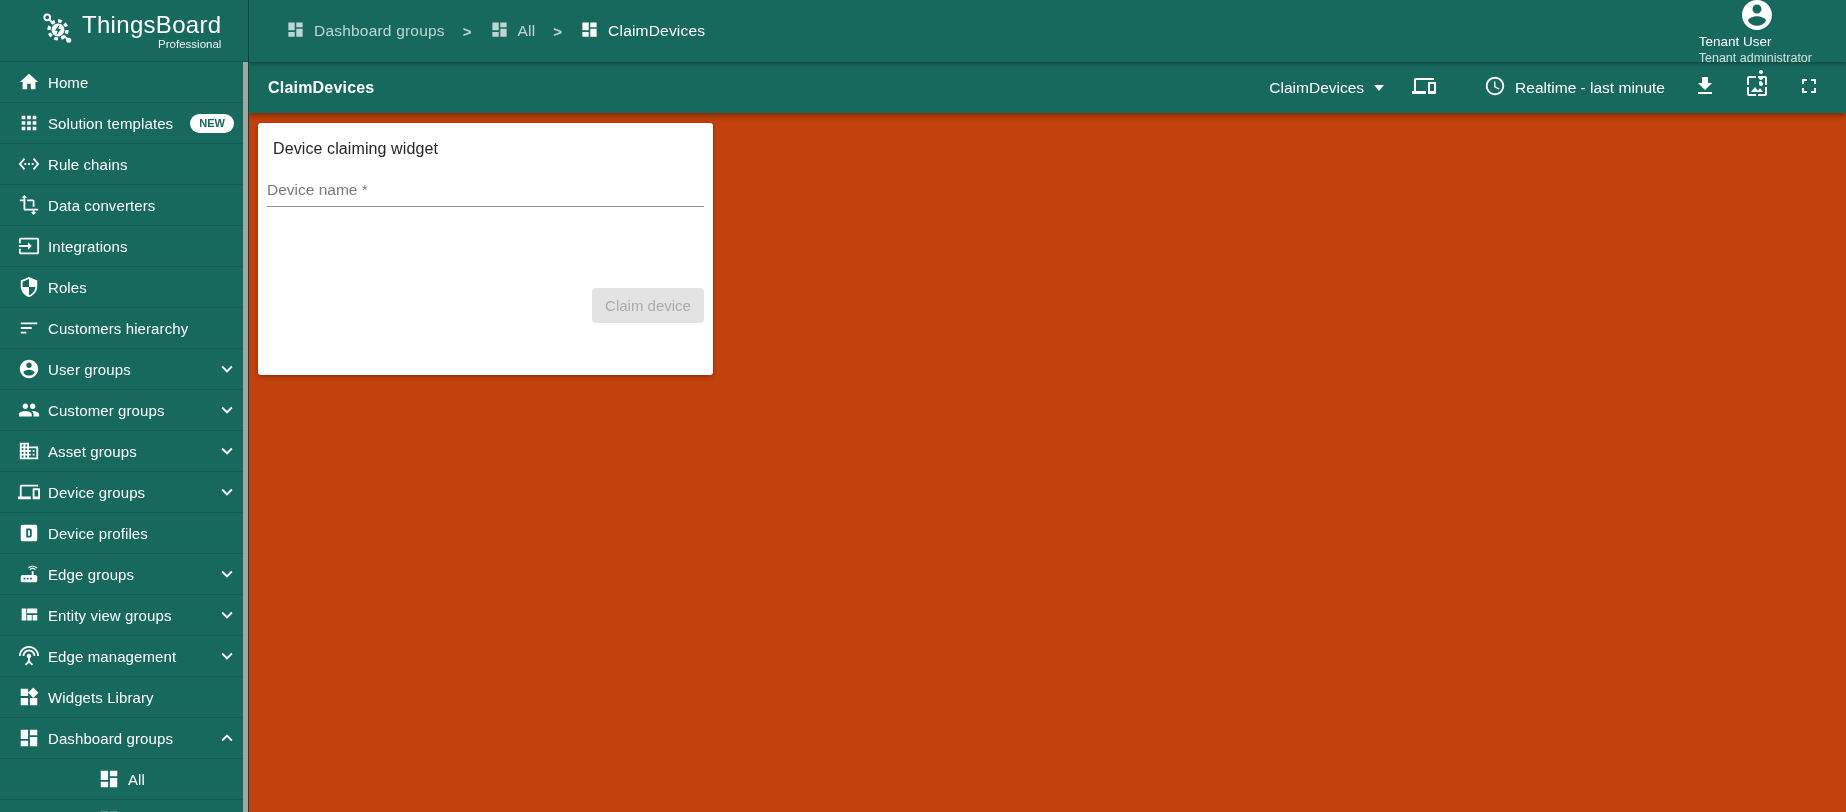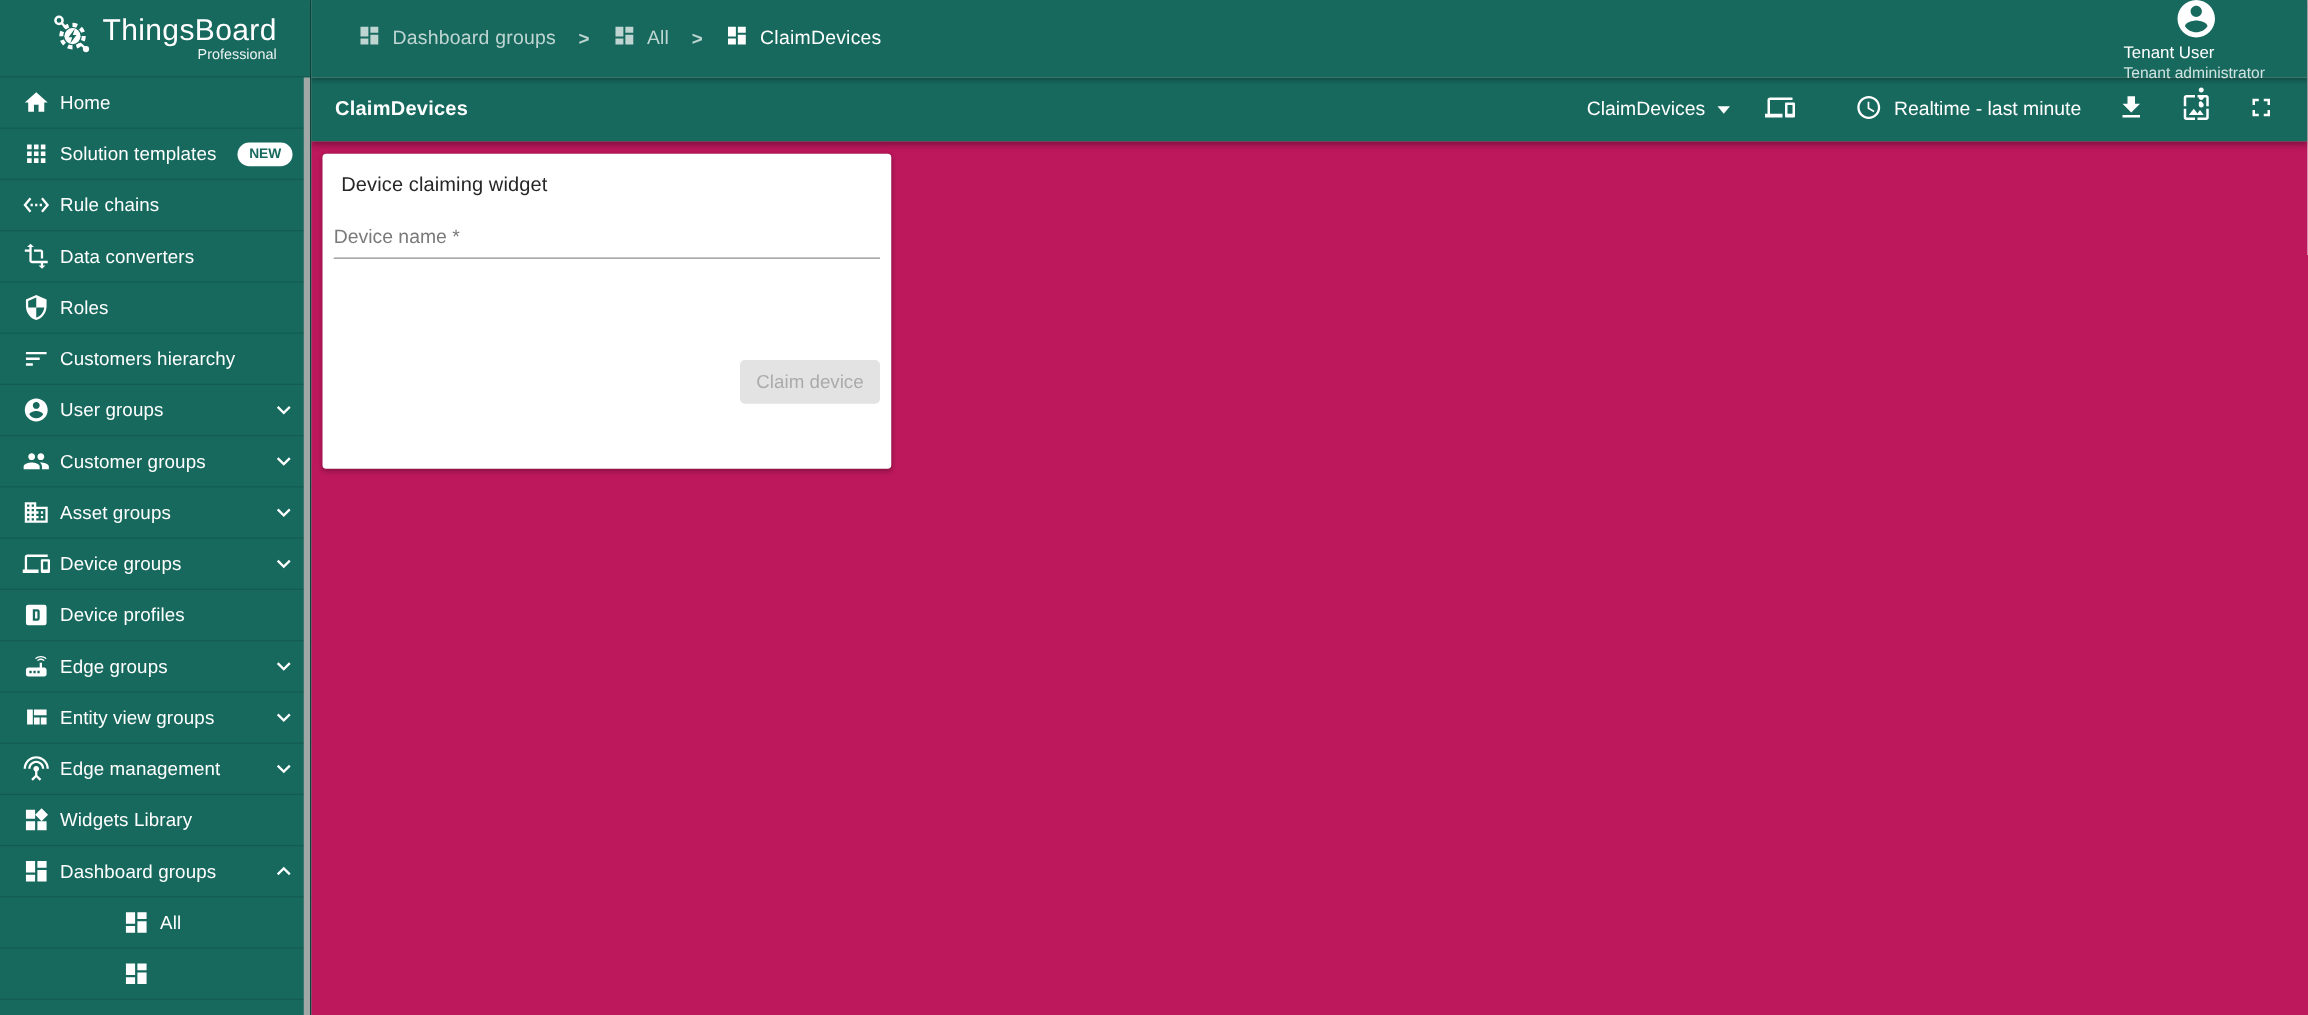--- a/index.html
+++ b/index.html
@@ -70,21 +70,21 @@
   .dash-select-value { font-size:15.5px; }
   .caret-down { width:0; height:0; border-left:5px solid transparent;
     border-right:5px solid transparent; border-top:6px solid #fff; }
   .tw-btn { display:flex; align-items:center; gap:9px; background:none; border:none;
     cursor:pointer; color:#fff; margin-left:20px; }
   .tw-btn svg { width:22px; height:22px; fill:#fff; }
   .tw-label { font-size:15.5px; color:#fff; }
 
   
   .content { position:absolute; left:249px; top:113px; width:1597px; height:699px;
-    background:#be185d; }
+    background:#c2410c; }
   .widget-card { position:absolute; left:9px; top:10px; width:455px; height:252px;
     background:#fff; border-radius:3px;
     box-shadow:0 2px 4px rgba(0,0,0,0.22), 0 0 3px rgba(0,0,0,0.1); }
   .widget-title { position:absolute; left:15px; top:17px; font-size:16px;
     color:#262626; letter-spacing:0.1px; }
   .field { position:absolute; left:9px; width:437px; border-bottom:1px solid #8F8F8F;
     cursor:text; }
   .field-label { font-size:15.5px; color:#7A7A7A; padding-bottom:7px; }
   .field-1 { top:58px; }
   .field-2 { top:122px; }
@@ -146,20 +146,28 @@
         <span class="mi-icon">
             <svg viewBox="0 0 24 24">
               <path d="M22 18v-2H8V4h2L7 1 4 4h2v2H2v2h4v8c0 1.1.9 2 2 2h8v2h-2l3 3 3-3h-2v-2h4zM10 8h6v6h2V8c0-1.1-.9-2-2-2h-6v2z"></path>
             </svg>
           </span>
         <span class="mi-label">Data converters</span>
       </li>
       <li class="mi">
         <span class="mi-icon">
             <svg viewBox="0 0 24 24">
+              <path d="M21 3.01H3c-1.1 0-2 .9-2 2V9h2V4.99h18v14.03H3V15H1v4.01c0 1.1.9 1.98 2 1.98h18c1.1 0 2-.88 2-1.98v-14c0-1.11-.9-2-2-2zM11 16l4-4-4-4v3H1v2h10v3z"></path>
+            </svg>
+          </span>
+        <span class="mi-label">Integrations</span>
+      </li>
+      <li class="mi">
+        <span class="mi-icon">
+            <svg viewBox="0 0 24 24">
               <path d="M12 1 3 5v6c0 5.55 3.84 10.74 9 12 5.16-1.26 9-6.45 9-12V5l-9-4zm0 10.99h7c-.53 4.12-3.28 7.79-7 8.94V12H5V6.3l7-3.11v8.8z"></path>
             </svg>
           </span>
         <span class="mi-label">Roles</span>
       </li>
       <li class="mi">
         <span class="mi-icon">
             <svg viewBox="0 0 24 24">
               <path d="M3 18h6v-2H3v2zM3 6v2h18V6H3zm0 7h12v-2H3v2z"></path>
             </svg>

